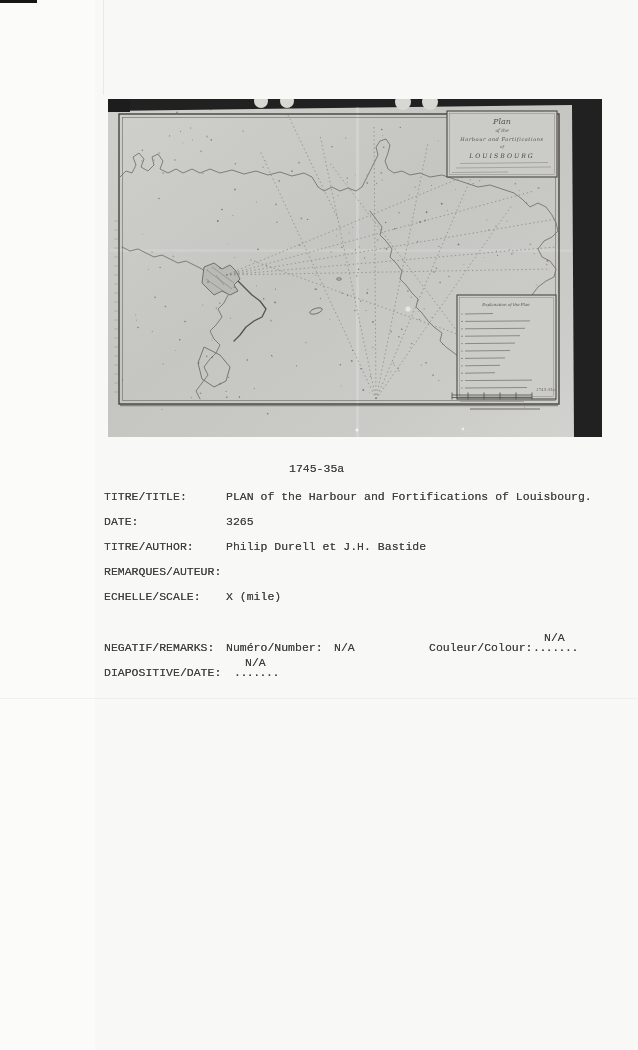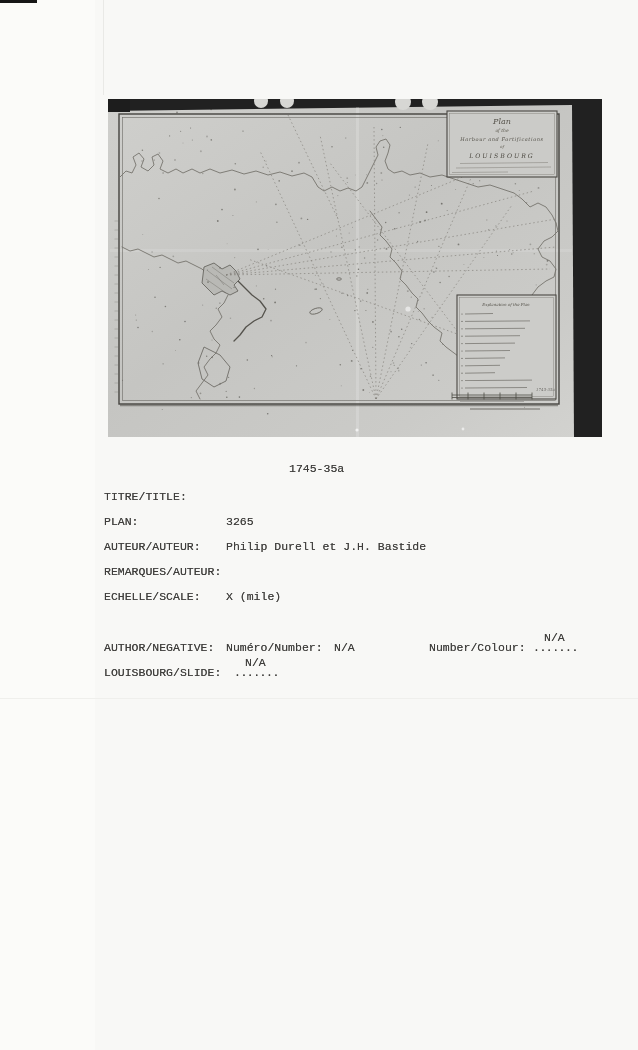--- a/index.html
+++ b/index.html
@@ -413,48 +413,49 @@
   </g>
   <text x="428" y="292" font-family="DejaVu Serif, serif" font-style="italic" font-size="4" fill="#55534e" opacity="0.8">1745-35a</text>
 </svg>
 </div>
 
 <div class="catalog">
   <div class="cat-heading">1745-35a</div>
 
   <div class="cat-row" style="top:490px">
     <span class="cat-label">TITRE/TITLE:</span>
+    <span class="cat-value">PLAN of the Harbour and Fortifications of Louisbourg.</span>
   </div>
   <div class="cat-row" style="top:515px">
-    <span class="cat-label">PLAN:</span>
+    <span class="cat-label">DATE:</span>
     <span class="cat-value">3265</span>
   </div>
   <div class="cat-row" style="top:540px">
-    <span class="cat-label">AUTEUR/AUTEUR:</span>
+    <span class="cat-label">TITRE/AUTHOR:</span>
     <span class="cat-value">Philip Durell et J.H. Bastide</span>
   </div>
   <div class="cat-row" style="top:565px">
     <span class="cat-label">REMARQUES/AUTEUR:</span>
   </div>
   <div class="cat-row" style="top:590px">
     <span class="cat-label">ECHELLE/SCALE:</span>
     <span class="cat-value">X (mile)</span>
   </div>
 
   <div class="cat-row" style="top:641px">
-    <span class="cat-label">AUTHOR/NEGATIVE:</span>
+    <span class="cat-label">NEGATIF/REMARKS:</span>
     <span class="neg-numlabel">Numéro/Number:</span>
     <span class="neg-numval">N/A</span>
-    <span class="neg-colourlabel">Number/Colour:</span>
+    <span class="neg-colourlabel">Couleur/Colour:</span>
     <span class="dotfield neg-dotfield">
       <span class="sup">N/A</span>
       <span class="dots">.......</span>
     </span>
   </div>
 
   <div class="cat-row" style="top:666px">
-    <span class="cat-label">LOUISBOURG/SLIDE:</span>
+    <span class="cat-label">DIAPOSITIVE/DATE:</span>
     <span class="dotfield slide-dotfield">
       <span class="sup">N/A</span>
       <span class="dots">.......</span>
     </span>
   </div>
 </div>
 
 </body></html>

